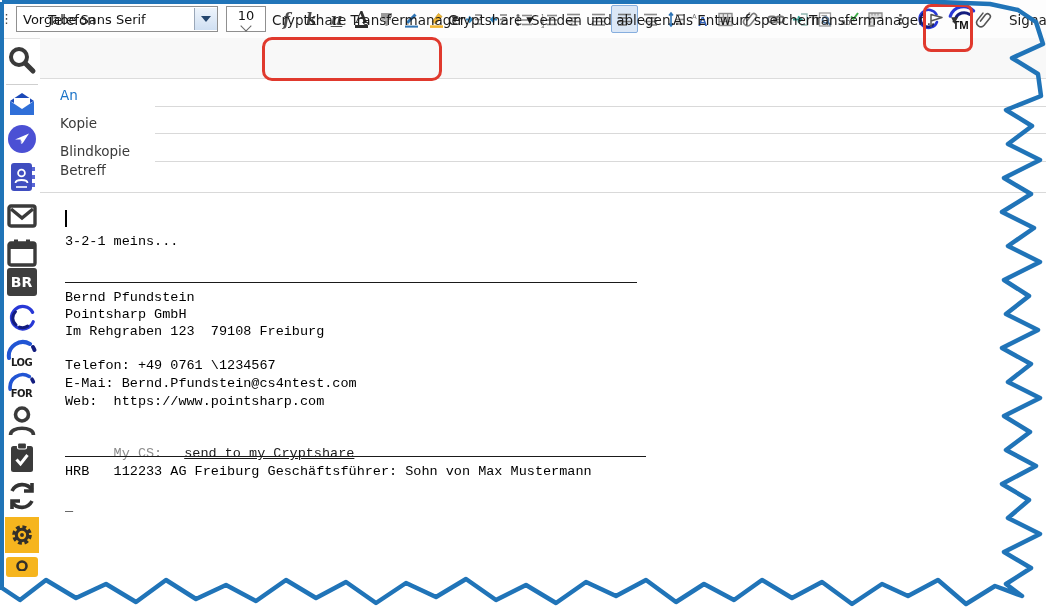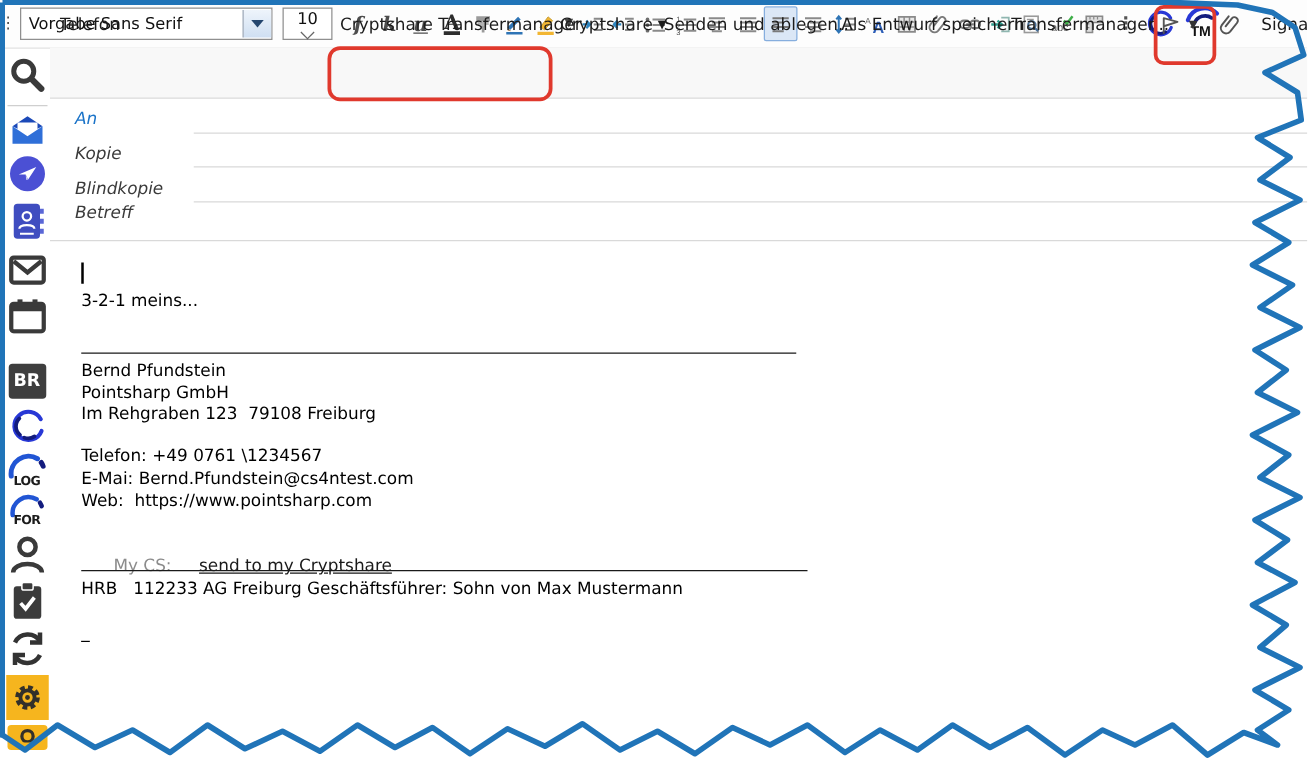--- a/index.html
+++ b/index.html
@@ -37,27 +37,27 @@
   .side{position:absolute;left:3px;top:40px;width:37px;bottom:0;background:#fff;
         display:flex;flex-direction:column;align-items:center;}
   .sic{flex:0 0 auto;display:flex;flex-direction:column;align-items:center;justify-content:center;}
   .side-sep{width:32px;border-top:1px solid #cfcfcf;margin:7px 0 6px 0;}
   .badge-br{width:30px;height:28px;background:#3e3e3e;border-radius:3px;color:#fff;
             font-weight:bold;font-size:14px;display:flex;align-items:center;justify-content:center;}
   .cs-word{font-size:10px;font-weight:bold;color:#1c1c1c;letter-spacing:-0.5px;margin-top:-3px;}
   .gear-wrap{width:34px;height:36px;background:#f6b51e;display:flex;align-items:center;justify-content:center;}
   .part-ic{width:32px;height:20px;background:#f6b51e;border-radius:3px;display:flex;align-items:flex-start;justify-content:center;}
   
-  .fld-label{position:absolute;left:60px;font-size:13.5px;color:#3a3a3a;font-style:italic;}
+  .fld-label{position:absolute;left:60px;font-size:13.5px;color:#3a3a3a;}
   .fld-line{position:absolute;left:155px;right:0;border-bottom:1px solid #d9d9d9;height:0;}
   .fld-input{position:absolute;left:160px;right:10px;height:20px;font-size:13px;color:#111;
              border:none;outline:none;background:transparent;}
   .hdr-sep{position:absolute;left:40px;right:0;border-bottom:1px solid #d9d9d9;}
   
-  .bline{position:absolute;left:65px;font-size:13.5px;color:#000;white-space:pre;line-height:17px;}
+  .bline{position:absolute;left:65px;font-size:13.5px;color:#000;white-space:pre;line-height:17px;font-family:Liberation Mono, monospace;}
   .cursor{position:absolute;left:65px;width:1.5px;height:17px;background:#000;}
   .sig-hr{position:absolute;left:65px;border-top:1.5px solid #1a1a1a;height:0;}
   .mycs-label{color:#8c8c8c;}
   .mycs-link{color:#1a1a1a;text-decoration:underline;margin-left:22px;}
   
   .torn{position:absolute;left:0;top:0;z-index:60;pointer-events:none;}
 </style>
 </head>
 <body>
 
@@ -363,21 +363,21 @@
       </svg>
     </div>
     <div class="sic" style="margin-top:10px">
       <svg width="30" height="28" viewBox="0 0 30 28">
         <rect x="2" y="4" width="26" height="22" rx="2" fill="none" stroke="#3a3a3a" stroke-width="3.4"></rect>
         <rect x="2" y="4" width="26" height="6" fill="#3a3a3a"></rect>
         <rect x="7" y="0.5" width="4" height="6" fill="#3a3a3a"></rect>
         <rect x="19" y="0.5" width="4" height="6" fill="#3a3a3a"></rect>
       </svg>
     </div>
-    <div class="sic" style="margin-top:24px">
+    <div class="sic" style="margin-top:1px">
       <div class="badge-br">
           <span>BR</span>
         </div>
     </div>
     <div class="sic" style="margin-top:7px">
       <svg width="30" height="30" viewBox="0 0 24 24">
         <path d="M20.5 7.5 A9 9 0 1 0 21 15" fill="none" stroke="#2838d6" stroke-width="2.6" stroke-linecap="round"></path>
         <path d="M7.2 17.5 A7 7 0 0 1 6.8 7" fill="none" stroke="#131c7e" stroke-width="2.4" stroke-linecap="round"></path>
         <path d="M16.5 18.5 A7.5 7.5 0 0 1 10 19.3" fill="none" stroke="#131c7e" stroke-width="2.4" stroke-linecap="round"></path>
       </svg>

